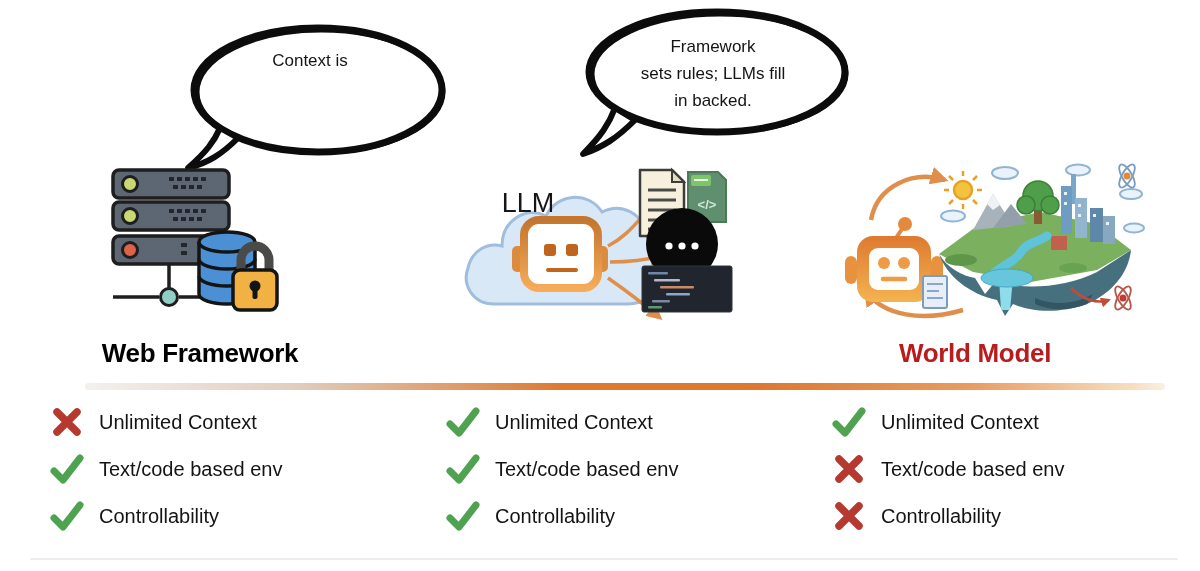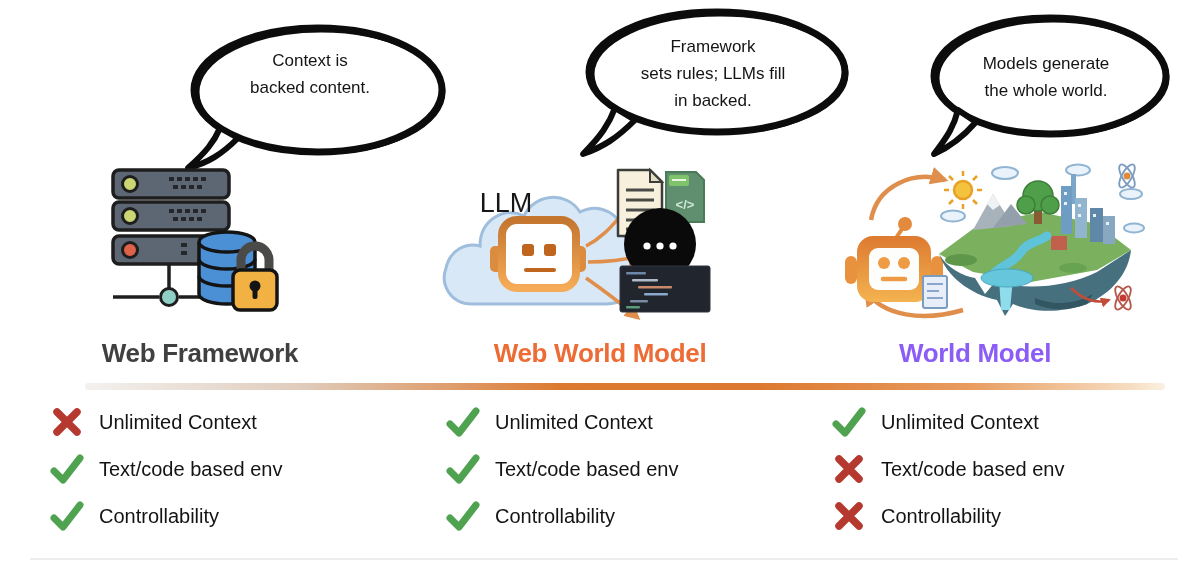--- a/index.html
+++ b/index.html
@@ -50,50 +50,37 @@
 
   <div class="bubble" style="left:172px;top:20px;width:276px;height:152px;">
     <svg viewBox="0 0 276 152">
       <ellipse cx="146" cy="70" rx="124" ry="62" fill="#ffffff" stroke="#0c0c0c" stroke-width="7"></ellipse>
       <ellipse cx="149" cy="72" rx="123" ry="61" fill="none" stroke="#0c0c0c" stroke-width="3"></ellipse>
       <path d="M 66 118 C 50 134 36 143 16 148 C 34 132 42 122 48 108 Z" fill="#ffffff" stroke="#0c0c0c" stroke-width="6" stroke-linejoin="round"></path>
       <ellipse cx="146" cy="70" rx="117" ry="55" fill="#ffffff"></ellipse>
     </svg>
     <div class="bubble-text pt3">
       <span>Context is</span>
-      <span>backed content.</span>
     </div>
   </div>
 
   <div class="bubble" style="left:571px;top:6px;width:284px;height:152px;">
     <svg viewBox="0 0 284 152">
       <ellipse cx="146" cy="66" rx="128" ry="60" fill="#ffffff" stroke="#0c0c0c" stroke-width="7"></ellipse>
       <ellipse cx="149" cy="68" rx="127" ry="59" fill="none" stroke="#0c0c0c" stroke-width="3"></ellipse>
       <path d="M 64 114 C 46 132 32 141 12 148 C 30 130 38 118 44 102 Z" fill="#ffffff" stroke="#0c0c0c" stroke-width="6" stroke-linejoin="round"></path>
       <ellipse cx="146" cy="66" rx="121" ry="53" fill="#ffffff"></ellipse>
     </svg>
     <div class="bubble-text pt3">
       <span>Framework</span>
       <span>sets rules; LLMs fill</span>
       <span>in backed.</span>
     </div>
   </div>
 
-  <div class="bubble" style="left:918px;top:10px;width:256px;height:148px;">
-    <svg viewBox="0 0 256 148">
-      <ellipse cx="132" cy="66" rx="116" ry="58" fill="#ffffff" stroke="#0c0c0c" stroke-width="7"></ellipse>
-      <ellipse cx="135" cy="68" rx="115" ry="57" fill="none" stroke="#0c0c0c" stroke-width="3"></ellipse>
-      <path d="M 58 112 C 44 128 32 137 16 144 C 30 126 36 116 40 100 Z" fill="#ffffff" stroke="#0c0c0c" stroke-width="6" stroke-linejoin="round"></path>
-      <ellipse cx="132" cy="66" rx="109" ry="51" fill="#ffffff"></ellipse>
-    </svg>
-    <div class="bubble-text pt2">
-      <span>Models generate</span>
-      <span>the whole world.</span>
-    </div>
-  </div>
 
   <div class="illus" style="left:85px;top:158px;width:220px;height:168px;">
     <svg viewBox="0 0 220 168">
       <g>
         <line x1="84" y1="104" x2="84" y2="132" stroke="#1e1e1e" stroke-width="3.5"></line>
         <line x1="28" y1="139" x2="74" y2="139" stroke="#1e1e1e" stroke-width="3.5"></line>
         <line x1="94" y1="139" x2="140" y2="139" stroke="#1e1e1e" stroke-width="3.5"></line>
         <circle cx="84" cy="139" r="8.5" fill="#8fcfc6" stroke="#1e1e1e" stroke-width="3"></circle>
         <g>
           <rect x="28" y="12" width="116" height="28" rx="6" fill="#5d6673" stroke="#1e1e1e" stroke-width="3.5"></rect>
@@ -140,21 +127,21 @@
       </g>
       <g>
         <path d="M 156 114 L 156 102 A 14 14 0 0 1 184 102 L 184 114" fill="none" stroke="#4a4a48" stroke-width="9"></path>
         <rect x="148" y="112" width="44" height="40" rx="7" fill="#f1b143" stroke="#141414" stroke-width="3.5"></rect>
         <circle cx="170" cy="128" r="5.5" fill="#141414"></circle>
         <rect x="167.5" y="130" width="5" height="11" rx="2" fill="#141414"></rect>
       </g>
     </svg>
   </div>
 
-  <div class="illus" style="left:438px;top:158px;width:290px;height:172px;">
+  <div class="illus" style="left:460px;top:158px;width:290px;height:172px;">
     <svg viewBox="0 0 290 172">
       <defs>
         <linearGradient id="rfGrad" x1="0" y1="0" x2="0" y2="1">
           <stop offset="0" stop-color="#c4762f"></stop>
             <stop offset="1" stop-color="#f5ab57"></stop>
         </linearGradient>
         <marker id="ah" viewBox="0 0 10 10" refX="8" refY="5" markerWidth="4.5" markerHeight="4.5" orient="auto">
           <path d="M0,0 L10,5 L0,10 Z" fill="#df8f4b"></path>
         </marker>
       </defs>
@@ -309,23 +296,22 @@
         <path d="M 236 130 C 248 142 262 146 274 142" fill="none" stroke="#c24b3a" stroke-width="2.5" marker-end="url(#ah3)"></path>
         <g transform="translate(288,140)" fill="none" stroke="#b5584a" stroke-width="1.8">
           <ellipse rx="13" ry="5" transform="rotate(60)"></ellipse>
           <ellipse rx="13" ry="5" transform="rotate(-60)"></ellipse>
         </g>
         <circle cx="288" cy="140" r="3.5" fill="#c23b32"></circle>
       </g>
     </svg>
   </div>
 
-  <div class="title" style="left: 60px; color: #404040;">Web Framework</div>
-  <div class="title" style="left: 460px; color: rgb(237, 107, 53);">Web World Model</div>
-  <div class="title" style="left: 835px; color: #8b5cf6;">World Model</div>
+  <div class="title" style="left: 60px; color: #000000;">Web Framework</div>
+  <div class="title" style="left: 835px; color: #b91c1c;">World Model</div>
 
   <div class="divider"></div>
 
   <div class="features" style="left:50px;">
     <div class="feature-row status-cross">
 
       <span class="feature-icon cross-icon">
           <svg viewBox="0 0 34 34">
             <path d="M 7 7 L 27 27 M 27 7 L 7 27" stroke="#b5392f" stroke-width="7.5" stroke-linecap="round"></path>
           </svg>

